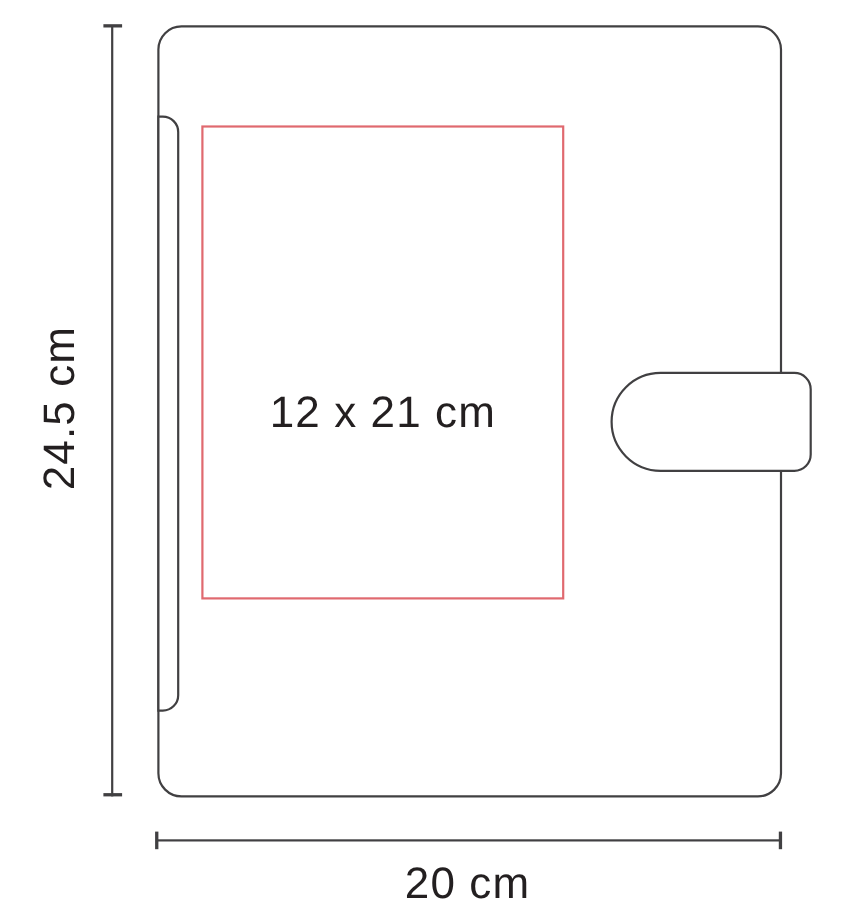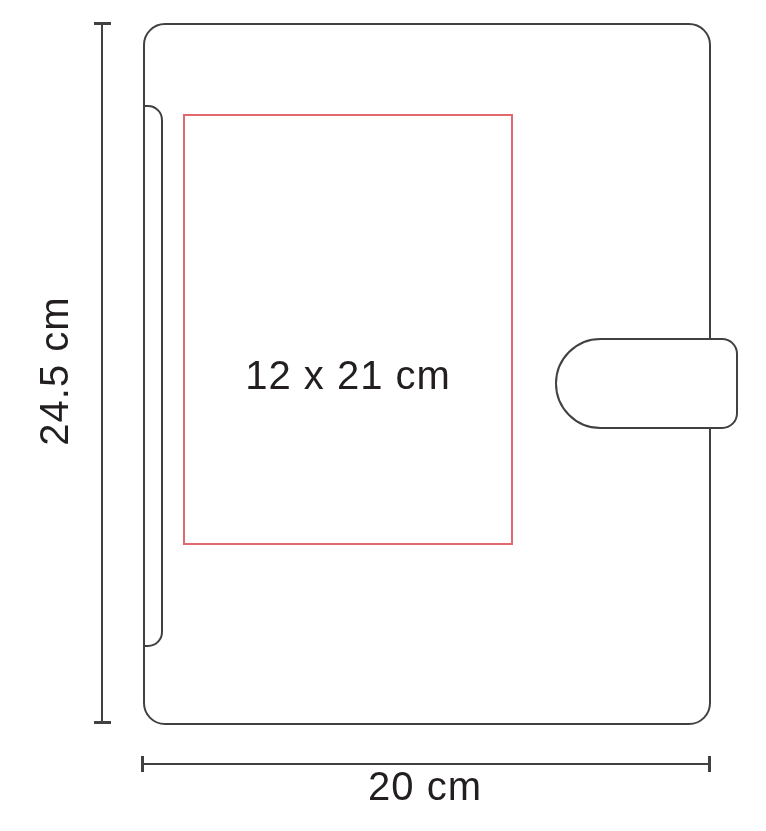--- a/index.html
+++ b/index.html
@@ -105,21 +105,21 @@
     width:160px; height:44px;
     line-height:44px;
     text-align:center;
     font-size:40px;
     color:var(--text);
     transform:rotate(-90deg);
     letter-spacing:1px;
   }
   .width-label{
     position:absolute;
-    left:325px; top:764px;
+    left:325px; top:781px;
     width:200px;
     text-align:center;
     font-size:40px;
     line-height:44px;
     color:var(--text);
     letter-spacing:1px;
   }
 </style>
 </head>
 <body>

